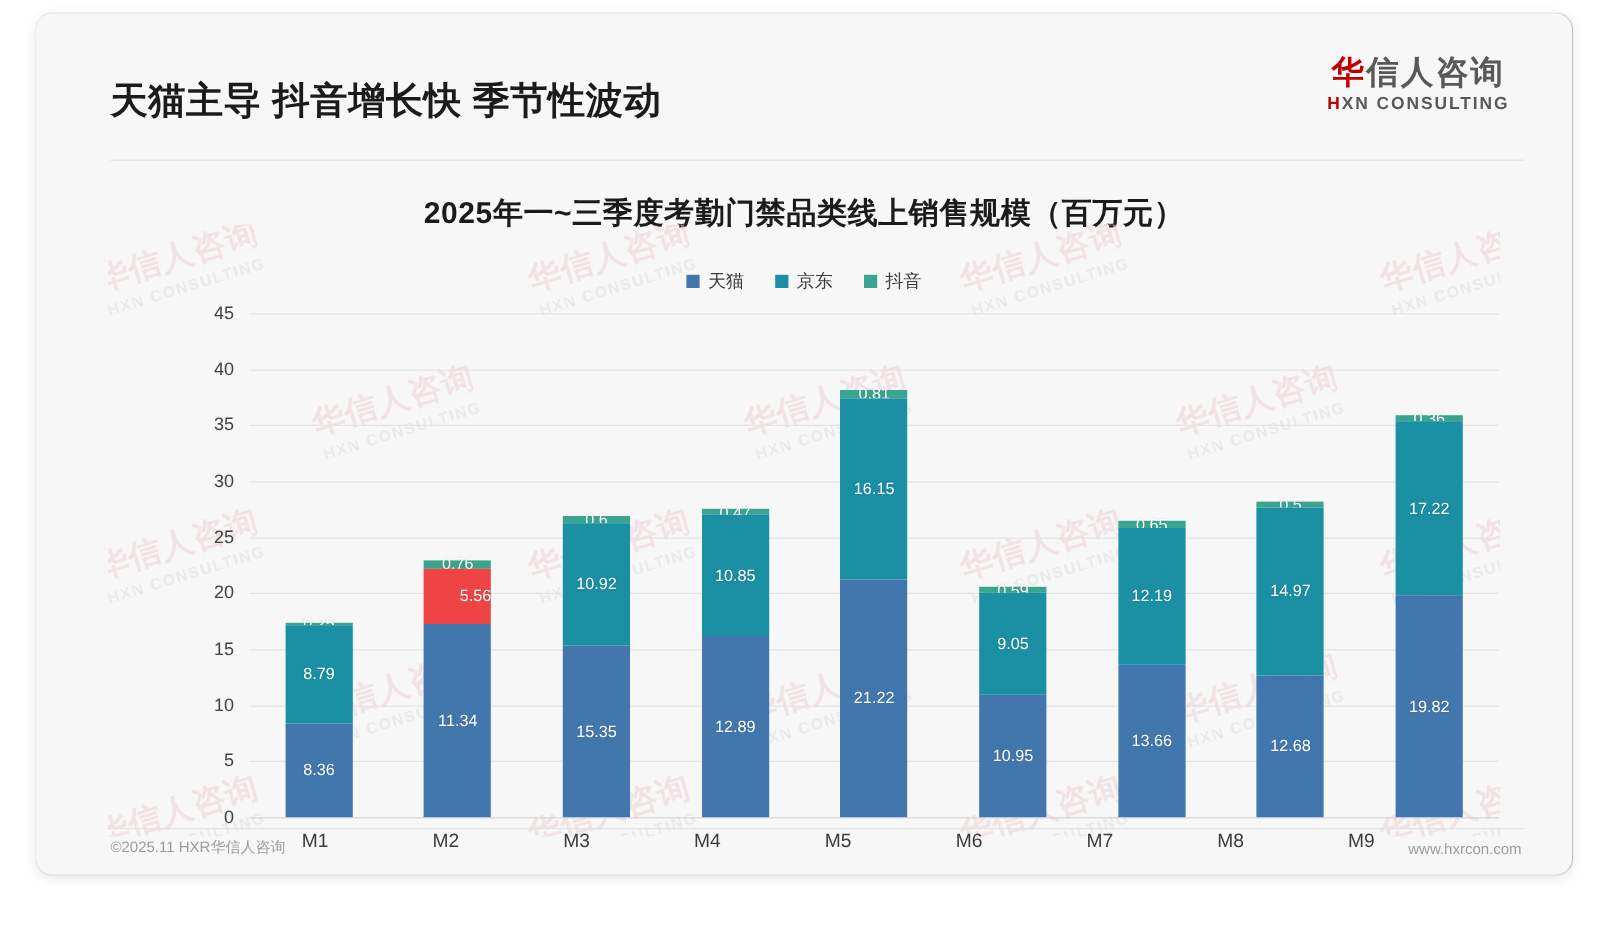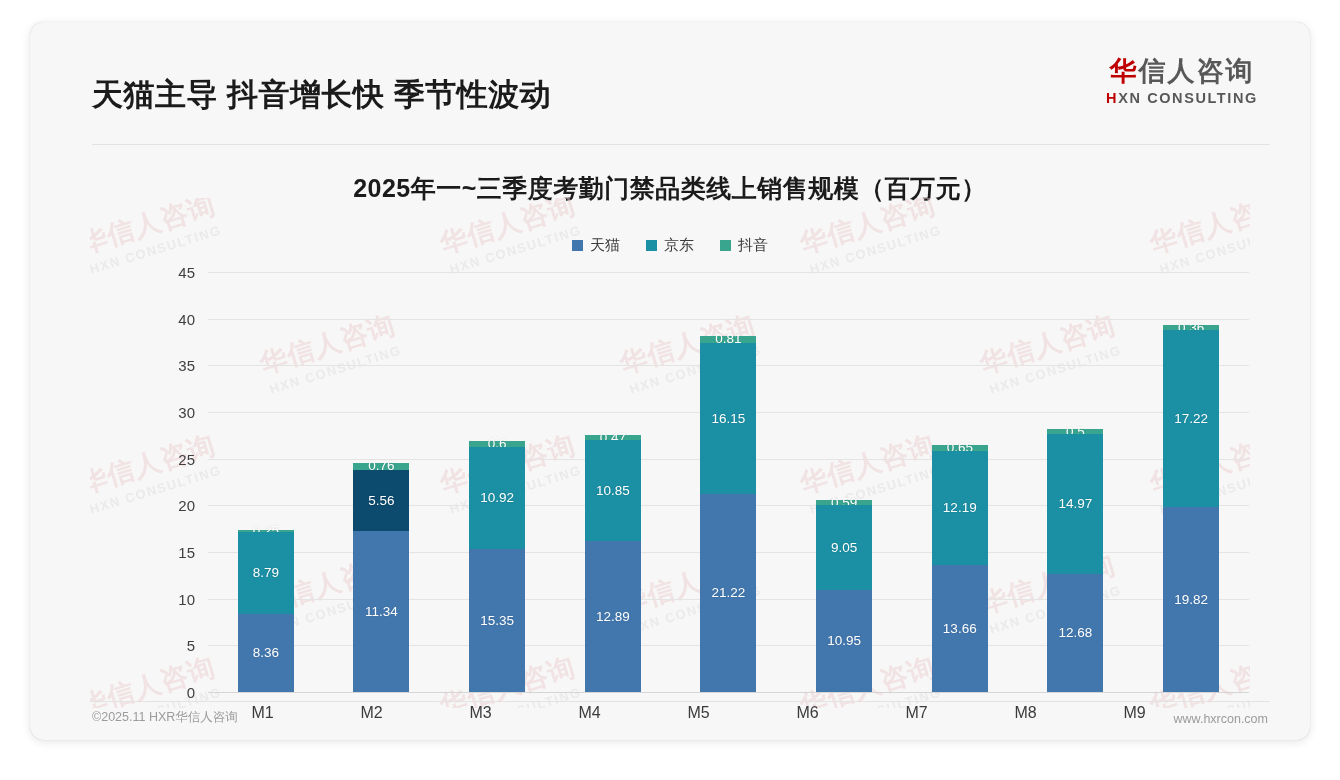--- a/index.html
+++ b/index.html
@@ -4,21 +4,21 @@
 <style>
   * { box-sizing: border-box; margin: 0; padding: 0; }
   html, body {
     width: 1340px; height: 780px;
     background: #ffffff;
     font-family: "Liberation Sans", "DejaVu Sans", sans-serif;
     overflow: hidden;
   }
   #slide {
     position: absolute;
-    left: 30px; top: 22px;
+    left: 30px; top: 11px;
     width: 1280px; height: 718px;
     background: #f7f7f7;
     border-radius: 14px;
     box-shadow: 0 2px 10px rgba(0,0,0,0.10), 0 0 1px rgba(0,0,0,0.22);
     overflow: hidden;
   }
 
   
   #header {
     position: absolute; left: 0; top: 0;
@@ -359,21 +359,21 @@
             <div class="seg" style="height: 78.0267px; background: rgb(66, 119, 174);">
               <span class="seg-label">8.36</span>
             </div>
           </div>
         </div>
         <div class="bar-group">
           <div class="bar">
             <div class="seg thin" style="height: 7.09333px; background: rgb(58, 165, 143);">
               <span class="seg-label">0.76</span>
             </div>
-            <div class="seg" style="height: 61px; background: #0c4a6e;">
+            <div class="seg" style="height: 46px; background: #ef4444; justify-content: flex-end;">
               <span class="seg-label">5.56</span>
             </div>
             <div class="seg" style="height: 161.093px; background: rgb(66, 119, 174);">
               <span class="seg-label">11.34</span>
             </div>
           </div>
         </div>
         <div class="bar-group">
           <div class="bar">
             <div class="seg thin" style="height: 5.6px; background: rgb(58, 165, 143);">
@@ -450,21 +450,21 @@
             <div class="seg" style="height: 118.347px; background: rgb(66, 119, 174);">
               <span class="seg-label">12.68</span>
             </div>
           </div>
         </div>
         <div class="bar-group">
           <div class="bar">
             <div class="seg thin" style="height: 4.85333px; background: rgb(58, 165, 143);">
               <span class="seg-label">0.36</span>
             </div>
-            <div class="seg" style="height: 177px; background: rgb(27, 143, 164);">
+            <div class="seg" style="height: 145px; background: rgb(27, 143, 164);">
               <span class="seg-label">17.22</span>
             </div>
             <div class="seg" style="height: 184.987px; background: rgb(66, 119, 174);">
               <span class="seg-label">19.82</span>
             </div>
           </div>
         </div>
       </div>
   </div>
 

